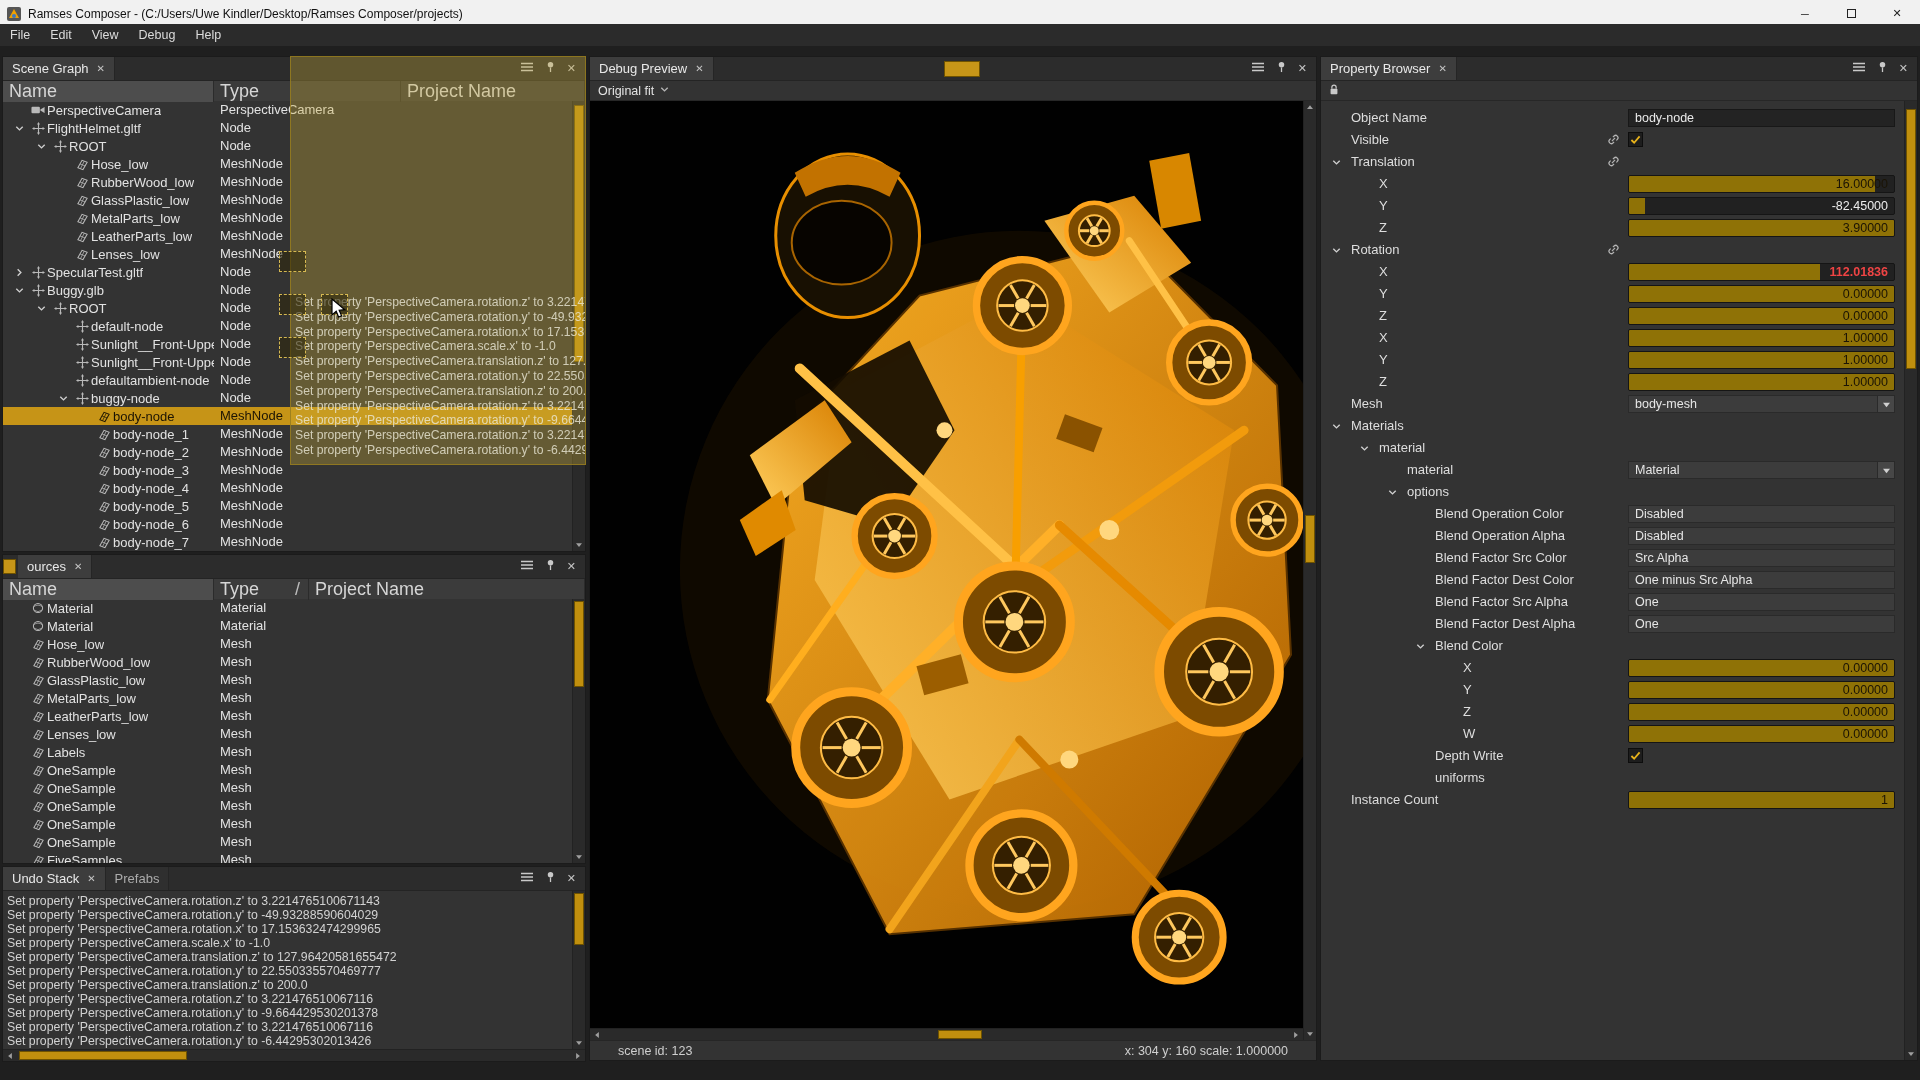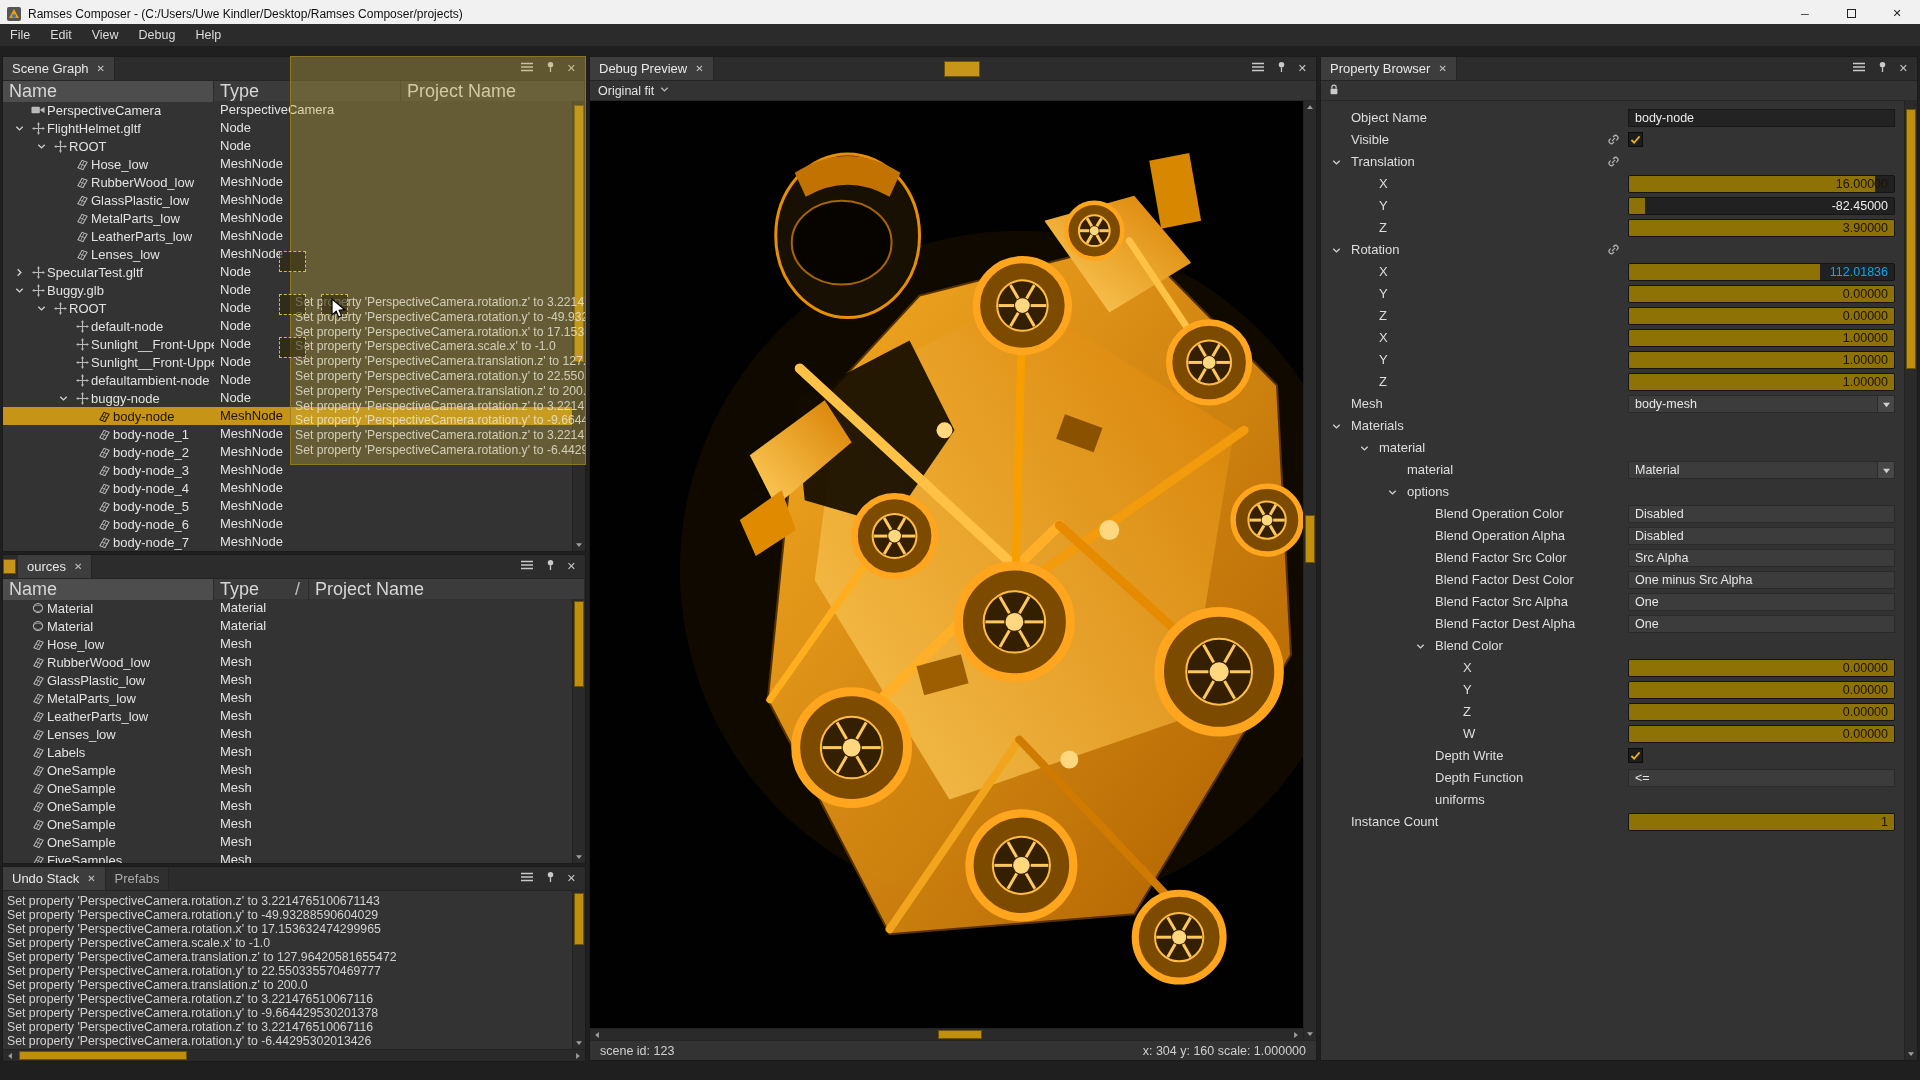--- a/index.html
+++ b/index.html
@@ -60,21 +60,21 @@
   
   .u-main{display:flex;flex:1;overflow:hidden}
   .ulines{flex:1;overflow:hidden;padding:3px 0 0 4px}
   .uline{height:14px;line-height:14px;font-size:12.3px;color:#d2d2d2;white-space:nowrap}
 
   
   .pv-toolbar{height:20px;background:#333;border-bottom:1px solid #272727;display:flex;align-items:center;padding-left:8px;gap:5px;font-size:12.5px;color:#e3e3e3;flex:none}
   .pv-main{display:flex;flex:1;overflow:hidden}
   .pv-left{display:flex;flex-direction:column;flex:1;overflow:hidden}
   .vp{width:100%;height:100%;display:block;flex:1}
-  .pv-status{height:20px;background:#333;border-top:1px solid #262626;display:flex;align-items:center;padding:0 10px;font-size:12.5px;color:#cfcfcf;flex:none}
+  .pv-status{height:20px;background:#333;border-top:1px solid #262626;display:flex;align-items:center;padding:0 28px;font-size:12.5px;color:#cfcfcf;flex:none}
   .pv-status .right{margin-left:auto}
 
   
   .pb-toolbar{height:20px;background:#333;border-bottom:1px solid #272727;display:flex;align-items:center;padding-left:7px;color:#c9c9c9;flex:none}
   .pwrap{display:flex;flex:1;overflow:hidden}
   .prows{flex:1;overflow:hidden;padding-top:6px;position:relative}
   .prow{height:22px;position:relative}
   .plabel{position:absolute;top:3px;white-space:nowrap;color:#dedede;font-size:13px}
   .pchev{position:absolute;top:5px;color:#d0d0d0}
   .plink{position:absolute;left:286px;top:4px;color:#b5b5b5}
@@ -1172,21 +1172,21 @@
             </svg></span>
           <span class="plabel" style="left: 30px;">Rotation</span>
           <span class="plink"><svg width="13" height="13" viewBox="0 0 14 14">
               <path d="M5.3 8.7 8.7 5.3M4 6 2.8 7.2a2.55 2.55 0 0 0 3.6 3.6L7.6 9.6M10 8l1.2-1.2a2.55 2.55 0 0 0-3.6-3.6L6.4 4.4" fill="none" stroke="currentColor" stroke-width="1.3"></path>
             </svg></span>
         </div>
         <div class="prow">
           <span class="plabel" style="left: 58px;">X</span>
           <div class="pctrl slider">
             <div class="sfill" style="width: 72%;"></div>
-            <span class="sval" style="color: #0ea5e9;">112.01836</span>
+            <span class="sval" style="color: #ef4444; font-weight: bold;">112.01836</span>
           </div>
         </div>
         <div class="prow">
           <span class="plabel" style="left: 58px;">Y</span>
           <div class="pctrl slider">
             <div class="sfill" style="width: 100%;"></div>
             <span class="sval" style="color: rgb(27, 20, 5);">0.00000</span>
           </div>
         </div>
         <div class="prow">
@@ -1327,26 +1327,20 @@
             <span class="sval" style="color: rgb(27, 20, 5);">0.00000</span>
           </div>
         </div>
         <div class="prow">
           <span class="plabel" style="left: 114px;">Depth Write</span>
           <span class="pcheck">
             <svg width="11" height="10" viewBox="0 0 12 11">
               <path d="M1.5 5.5 4.5 8.5 10.5 1.5" fill="none" stroke="currentColor" stroke-width="2"></path>
             </svg>
           </span>
-        </div>
-        <div class="prow">
-          <span class="plabel" style="left: 114px;">Depth Function</span>
-          <div class="pctrl combo">
-            <span class="ctext">&lt;=</span>
-          </div>
         </div>
         <div class="prow">
           <span class="plabel" style="left: 114px;">uniforms</span>
         </div>
         <div class="prow">
           <span class="plabel" style="left: 30px;">Instance Count</span>
           <div class="pctrl slider">
             <div class="sfill" style="width: 100%;"></div>
             <span class="sval" style="color: rgb(27, 20, 5);">1</span>
           </div>

